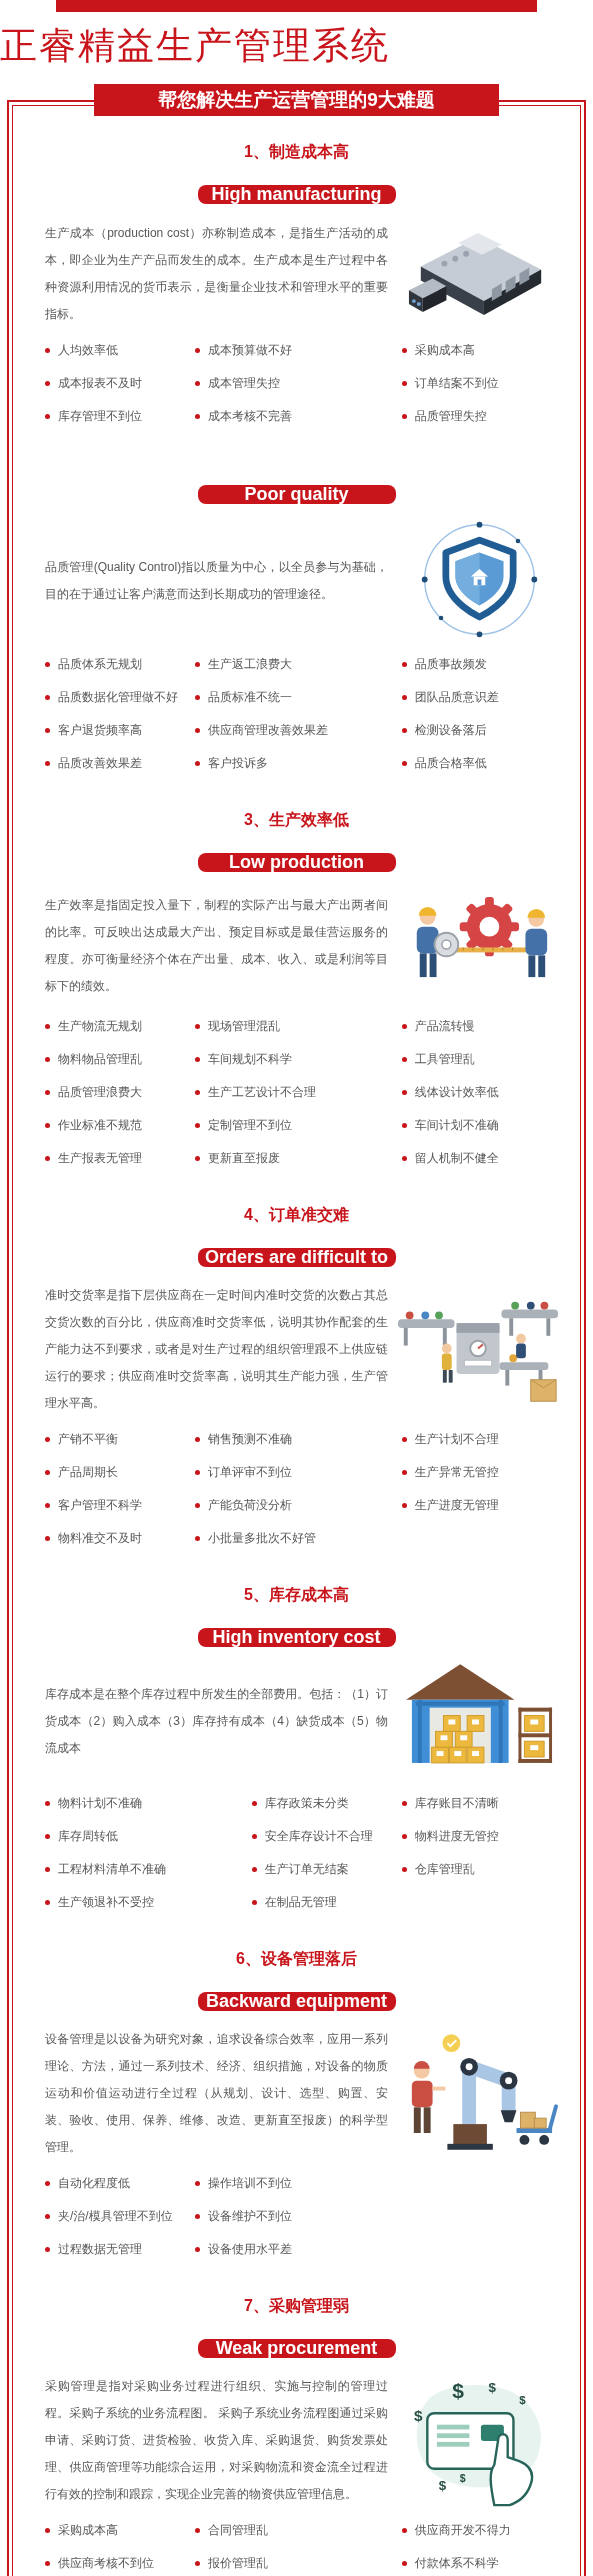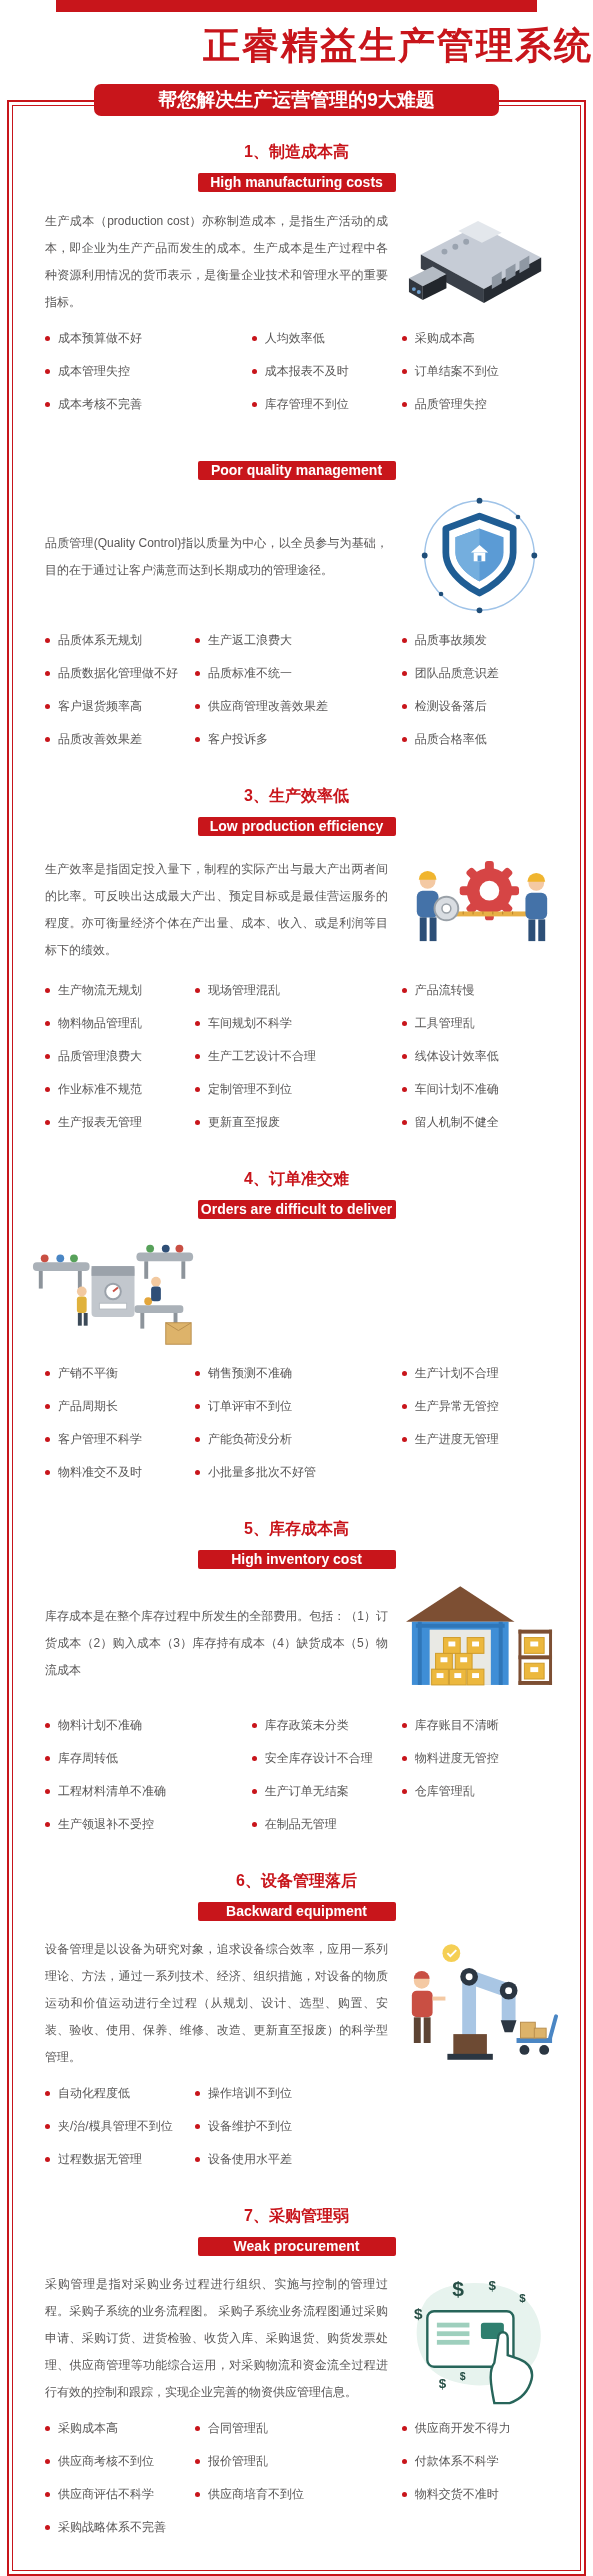--- a/index.html
+++ b/index.html
@@ -1,26 +1,26 @@
 <!DOCTYPE html>
 <html><head>
 <meta charset="utf-8">
 <style>
   :root{ --red:#c8151b; --ink:#595757; }
   *{margin:0;padding:0;box-sizing:border-box;}
   html,body{background:#fff;}
   body{width:593px;font-family:"Liberation Sans","DejaVu Sans",sans-serif;color:var(--ink);}
   .top-bar{width:481px;height:12px;background:var(--red);margin:0 auto;}
-  .main-title{margin:9px 0 13px;text-align:right;font-size:37px;font-weight:bold;color:var(--red);letter-spacing:2px;}
-  .banner{position:relative;z-index:2;width:405px;margin:0 auto;background:var(--red);color:#fff;font-size:19px;font-weight:bold;text-align:center;height:32px;line-height:32px;border-radius:7px;}
+  .main-title{margin:9px 0 13px;text-align:left;font-size:37px;font-weight:normal;color:var(--red);letter-spacing:2px;}
+  .banner{position:relative;z-index:2;width:405px;margin:0 auto;background:var(--red);color:#fff;font-size:19px;font-weight:bold;text-align:center;height:32px;line-height:32px;}
   .frame{margin:-16px 7px 0;border:2px solid var(--red);padding:3px;}
   .frame-inner{border:1px solid var(--red);padding:24px 18px 8px;}
   .sec{padding:12px 0 10px;}
   .sec-title{text-align:center;font-size:16px;font-weight:bold;color:var(--red);}
-  .badge{width:198px;height:19px;margin:10px auto 13px;background:var(--red);border-radius:2px;color:#fff;font-size:14px;font-weight:bold;text-align:center;line-height:19px;}
+  .badge{width:198px;height:19px;margin:22px auto 13px;background:var(--red);border-radius:8px;color:#fff;font-size:18px;font-weight:bold;text-align:center;line-height:19px;}
   .sec-body{display:flex;align-items:center;}
   .desc{flex:1;font-size:12px;line-height:2.25;padding:2px 8px 0 14px;text-align:justify;}
   .illus{width:166px;min-height:103px;display:flex;align-items:center;justify-content:center;}
   .cols{display:flex;padding:14px 0 0 14px;}
   ul.col{list-style:none;}
   .c1{width:29%;} .c2{width:40%;} .c3{width:31%;}
   .bullet{display:flex;align-items:center;margin-bottom:16px;font-size:12px;}
   .dot{flex:none;width:5px;height:5px;border-radius:50%;background:var(--red);margin-right:8px;}
   svg text{font-family:"Liberation Sans",sans-serif;}
 </style>
@@ -54,46 +54,46 @@
               <polygon points="116,57 126,51 126,63 116,69" fill="#8f98a3"></polygon>
               <polygon points="4,74 28,62 42,70 18,82" fill="#b4bbc4"></polygon>
               <polygon points="4,74 4,88 18,96 18,82" fill="#31363e"></polygon>
               <polygon points="18,82 42,70 42,84 18,96" fill="#22262c"></polygon>
               <circle cx="9" cy="85" r="2" fill="#6ea0d0"></circle>
                 <circle cx="14" cy="88" r="2" fill="#6ea0d0"></circle>
             </svg>
           </div>
         </div>
         <div class="cols">
+          <ul class="col c1">
+              <li class="bullet">
+                <span class="dot"></span>
+                <span class="bullet-text">人均效率低</span>
+              </li>
+              <li class="bullet">
+                <span class="dot"></span>
+                <span class="bullet-text">成本报表不及时</span>
+              </li>
+              <li class="bullet">
+                <span class="dot"></span>
+                <span class="bullet-text">库存管理不到位</span>
+              </li>
+            </ul>
           <ul class="col c2">
               <li class="bullet">
                 <span class="dot"></span>
                 <span class="bullet-text">成本预算做不好</span>
               </li>
               <li class="bullet">
                 <span class="dot"></span>
                 <span class="bullet-text">成本管理失控</span>
               </li>
               <li class="bullet">
                 <span class="dot"></span>
                 <span class="bullet-text">成本考核不完善</span>
-              </li>
-            </ul>
-          <ul class="col c1">
-              <li class="bullet">
-                <span class="dot"></span>
-                <span class="bullet-text">人均效率低</span>
-              </li>
-              <li class="bullet">
-                <span class="dot"></span>
-                <span class="bullet-text">成本报表不及时</span>
-              </li>
-              <li class="bullet">
-                <span class="dot"></span>
-                <span class="bullet-text">库存管理不到位</span>
               </li>
             </ul>
           <ul class="col c3">
               <li class="bullet">
                 <span class="dot"></span>
                 <span class="bullet-text">采购成本高</span>
               </li>
               <li class="bullet">
                 <span class="dot"></span>
                 <span class="bullet-text">订单结案不到位</span>
@@ -292,20 +292,21 @@
                 <span class="bullet-text">留人机制不健全</span>
               </li>
             </ul>
         </div>
       </section>
 
       <section class="sec">
         <h2 class="sec-title">4、订单准交难</h2>
         <div class="badge">Orders are difficult to deliver</div>
         <div class="sec-body">
+          <p class="desc">准时交货率是指下层供应商在一定时间内准时交货的次数占其总交货次数的百分比，供应商准时交货率低，说明其协作配套的生产能力达不到要求，或者是对生产过程的组织管理跟不上供应链运行的要求；供应商准时交货率高，说明其生产能力强，生产管理水平高。</p>
           <div class="illus">
             <svg width="166" height="119" viewBox="0 0 170 120">
               <rect x="2" y="30" width="58" height="9" rx="4" fill="#aab1b8"></rect>
               <rect x="8" y="39" width="4" height="18" fill="#8d949b"></rect>
                 <rect x="48" y="39" width="4" height="18" fill="#8d949b"></rect>
               <circle cx="14" cy="26" r="4" fill="#c94f43"></circle>
                 <circle cx="30" cy="26" r="4" fill="#4a86c4"></circle>
                 <circle cx="44" cy="26" r="4" fill="#57a15a"></circle>
               <rect x="108" y="20" width="58" height="9" rx="4" fill="#aab1b8"></rect>
               <rect x="116" y="29" width="4" height="18" fill="#8d949b"></rect>

